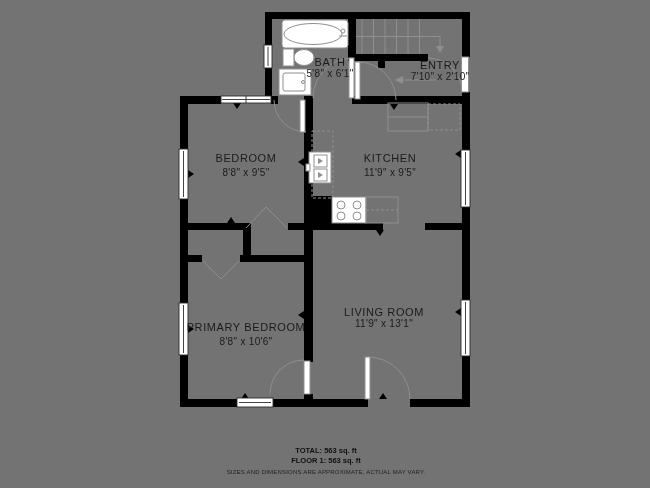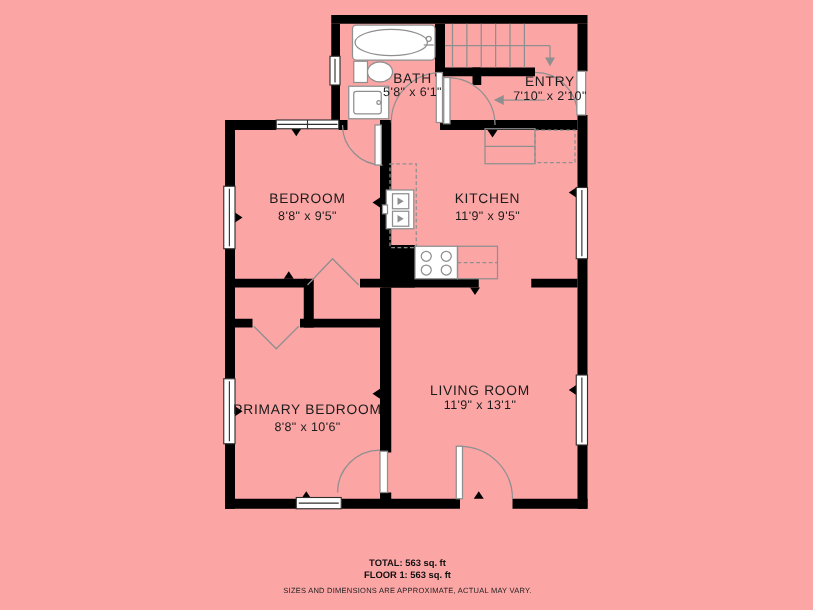--- a/index.html
+++ b/index.html
@@ -1,16 +1,16 @@
 <!DOCTYPE html>
 <html><head>
 <meta charset="utf-8">
 <style>
   html,body{margin:0;padding:0;background:#ffffff;}
-  .canvas{position:relative;width:650px;height:488px;background:#fca5a5;overflow:hidden;
+  .canvas{position:relative;width:650px;height:488px;background:#737373;overflow:hidden;
           font-family:"Liberation Sans",sans-serif;}
   svg{display:block;}
   text{text-anchor:middle;}
   .room-name{font-size:11px;letter-spacing:.6px;fill:#1b1b1b;}
   .room-dims{font-size:10px;letter-spacing:.3px;fill:#1b1b1b;}
   .footer-line{font-size:7.5px;font-weight:700;fill:#111;}
   .footer-small{font-size:6px;font-weight:400;fill:#222;letter-spacing:.2px;}
 </style>
 </head>
 <body>

